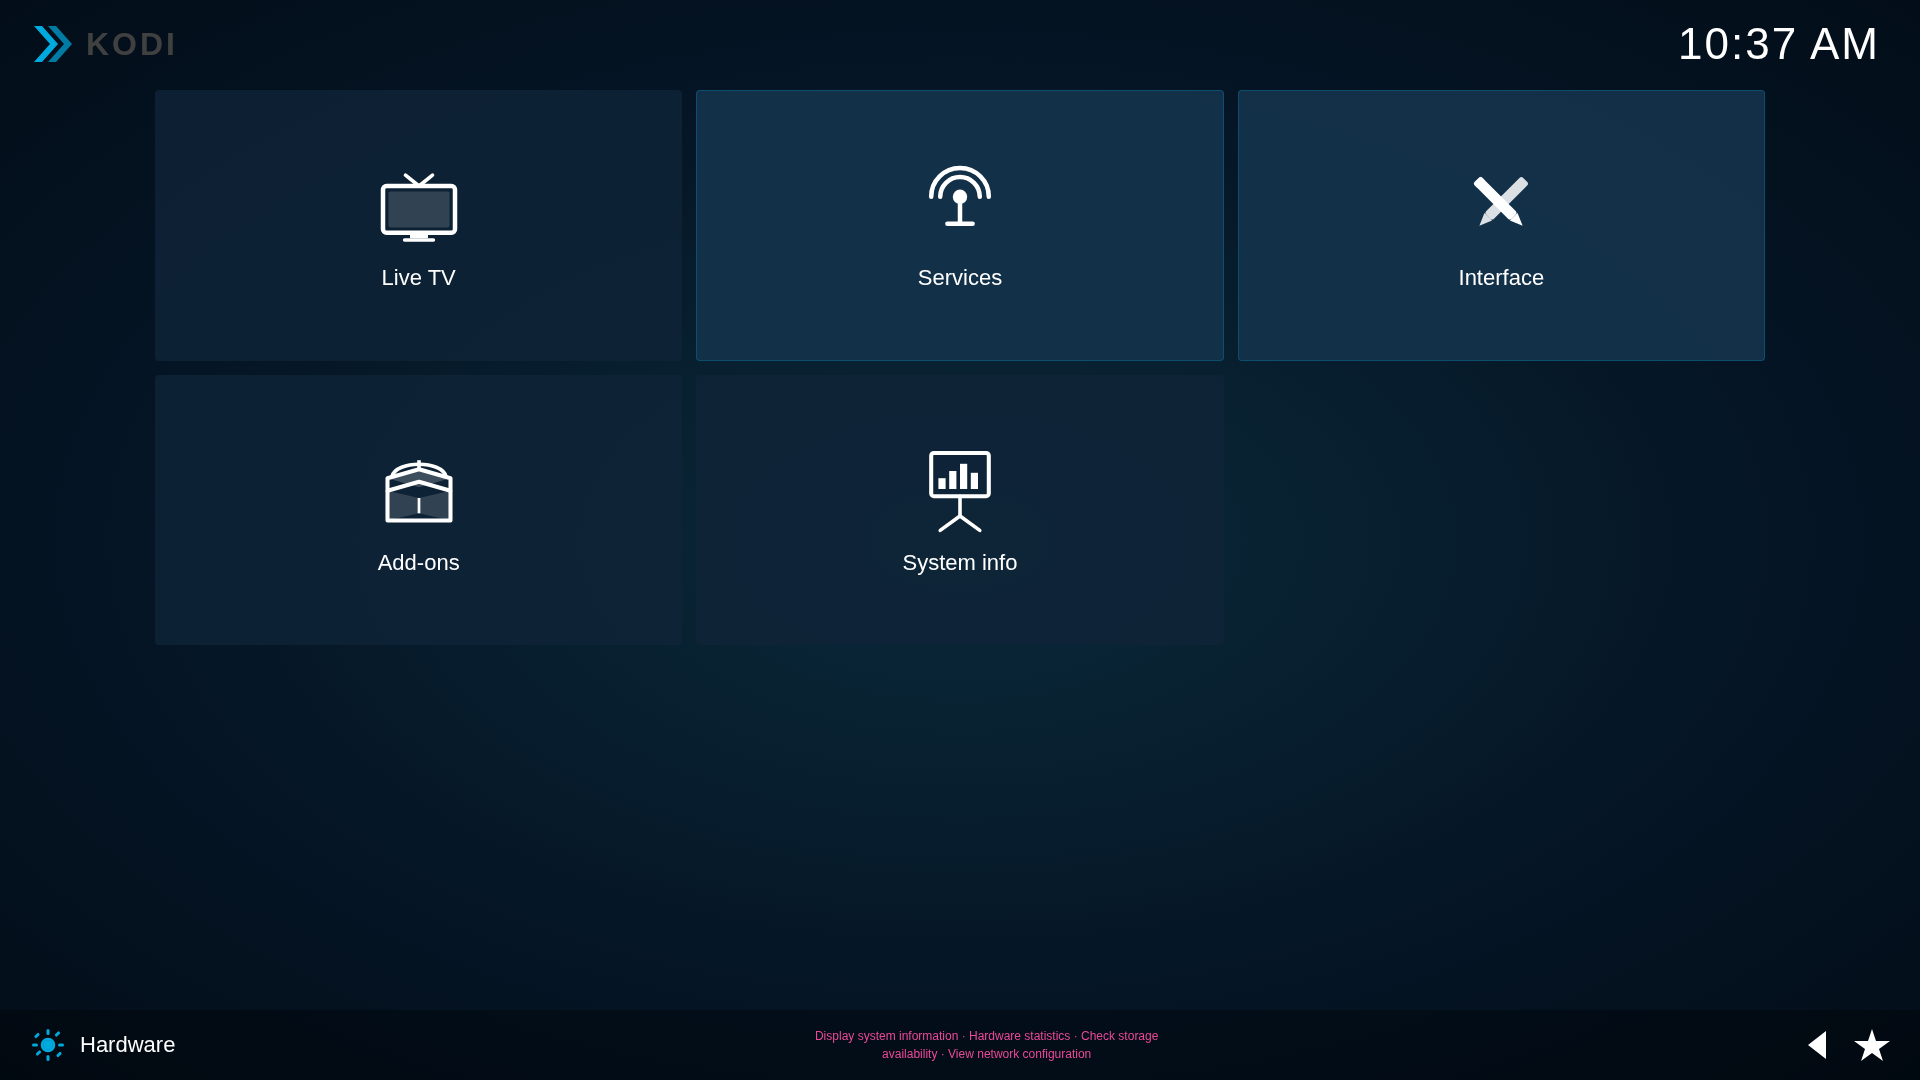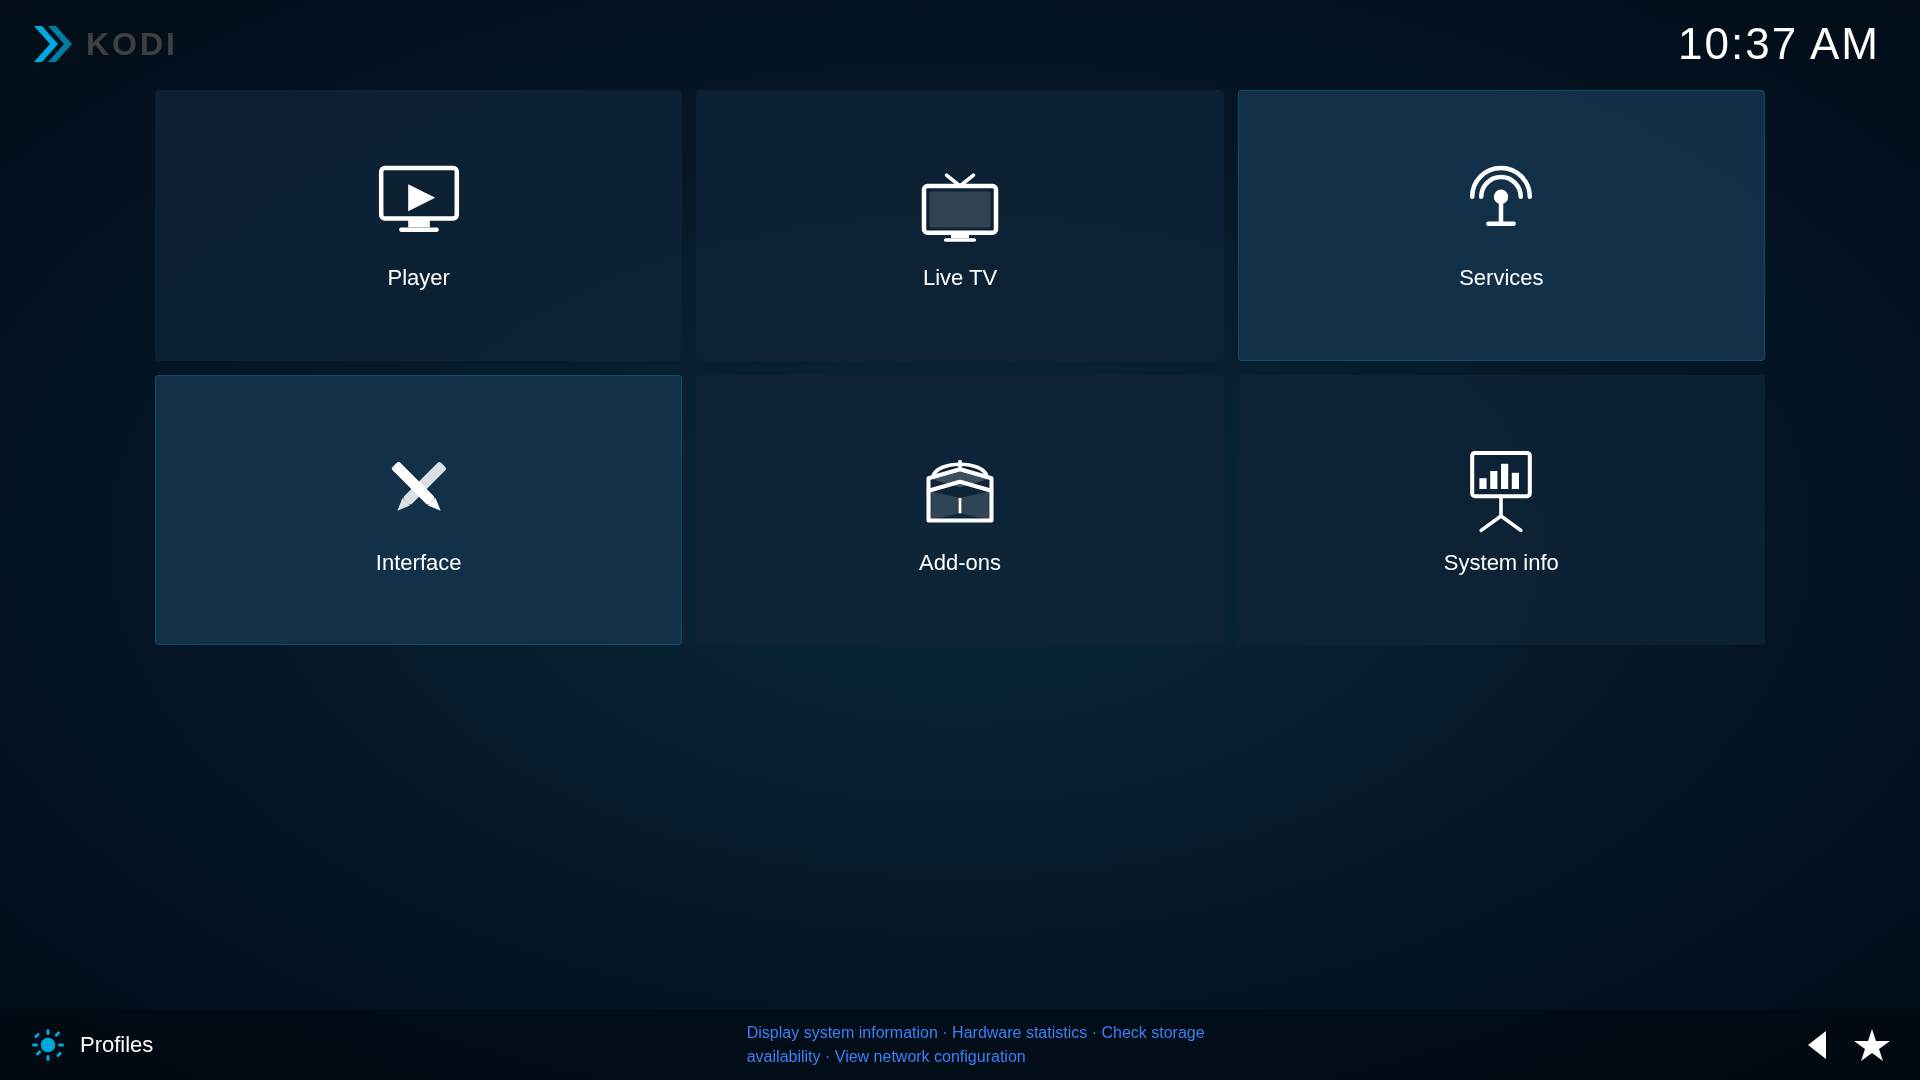--- a/index.html
+++ b/index.html
@@ -105,22 +105,23 @@
     }
     #settings-icon-wrap {
       width: 36px;
       height: 36px;
     }
     #settings-label {
       font-size: 22px;
       color: #ffffff;
     }
     #footer-center {
-      font-size: 16px;
-      color: #3b82f6;
+      text-align: center;
+      font-size: 12px;
+      color: #ec4899;
       line-height: 1.5;
     }
     #footer-actions {
       display: flex;
       align-items: center;
       gap: 20px;
     }
     .footer-icon {
       width: 36px;
       height: 36px;
@@ -139,33 +140,20 @@
         <polygon points="18,4 34,22 18,40 26,40 42,22 26,4" fill="#00aadd" opacity="0.7"></polygon>
       </svg>
     </div>
     <span id="logo-text">KODI</span>
   </div>
   <div id="clock">10:37 AM</div>
 </div>
 
 <div id="grid-container">
 
-  <div class="grid-item">
-    <div class="grid-item-icon">
-      <svg viewBox="0 0 100 100" xmlns="http://www.w3.org/2000/svg">
-
-        <rect x="8" y="10" width="84" height="56" rx="4" ry="4" fill="none" stroke="white" stroke-width="5"></rect>
-        <rect x="38" y="66" width="24" height="10" fill="white"></rect>
-        <rect x="28" y="76" width="44" height="5" rx="2" fill="white"></rect>
-
-        <polygon points="38,28 38,58 68,43" fill="white"></polygon>
-      </svg>
-    </div>
-    <span class="grid-item-label">Player</span>
-  </div>
 
 
   <div class="grid-item">
     <div class="grid-item-icon">
       <svg viewBox="0 0 100 100" xmlns="http://www.w3.org/2000/svg">
 
         <line x1="35" y1="18" x2="50" y2="30" stroke="white" stroke-width="4" stroke-linecap="round"></line>
         <line x1="65" y1="18" x2="50" y2="30" stroke="white" stroke-width="4" stroke-linecap="round"></line>
 
         <rect x="10" y="30" width="80" height="52" rx="4" ry="4" fill="none" stroke="white" stroke-width="5"></rect>
@@ -270,21 +258,21 @@
         <rect x="16.5" y="2" width="3" height="6" rx="1.5" fill="#00aadd"></rect>
         <rect x="16.5" y="28" width="3" height="6" rx="1.5" fill="#00aadd"></rect>
         <rect x="2" y="16.5" width="6" height="3" rx="1.5" fill="#00aadd"></rect>
         <rect x="28" y="16.5" width="6" height="3" rx="1.5" fill="#00aadd"></rect>
         <rect x="5.5" y="5.5" width="3" height="6" rx="1.5" fill="#00aadd" transform="rotate(45,7,8.5)"></rect>
         <rect x="27.5" y="24.5" width="3" height="6" rx="1.5" fill="#00aadd" transform="rotate(45,29,27.5)"></rect>
         <rect x="5.5" y="24.5" width="6" height="3" rx="1.5" fill="#00aadd" transform="rotate(-45,8.5,26)"></rect>
         <rect x="24.5" y="5.5" width="6" height="3" rx="1.5" fill="#00aadd" transform="rotate(-45,27.5,7)"></rect>
       </svg>
     </div>
-    <span id="settings-label">Profiles</span>
+    <span id="settings-label">Hardware</span>
   </div>
 
   <div id="footer-center">
     <div>Display system information · Hardware statistics · Check storage</div>
     <div>availability · View network configuration</div>
   </div>
 
   <div id="footer-actions">
     <svg class="footer-icon" viewBox="0 0 36 36" xmlns="http://www.w3.org/2000/svg">
       <polygon points="28,4 10,18 28,32" fill="white"></polygon>

